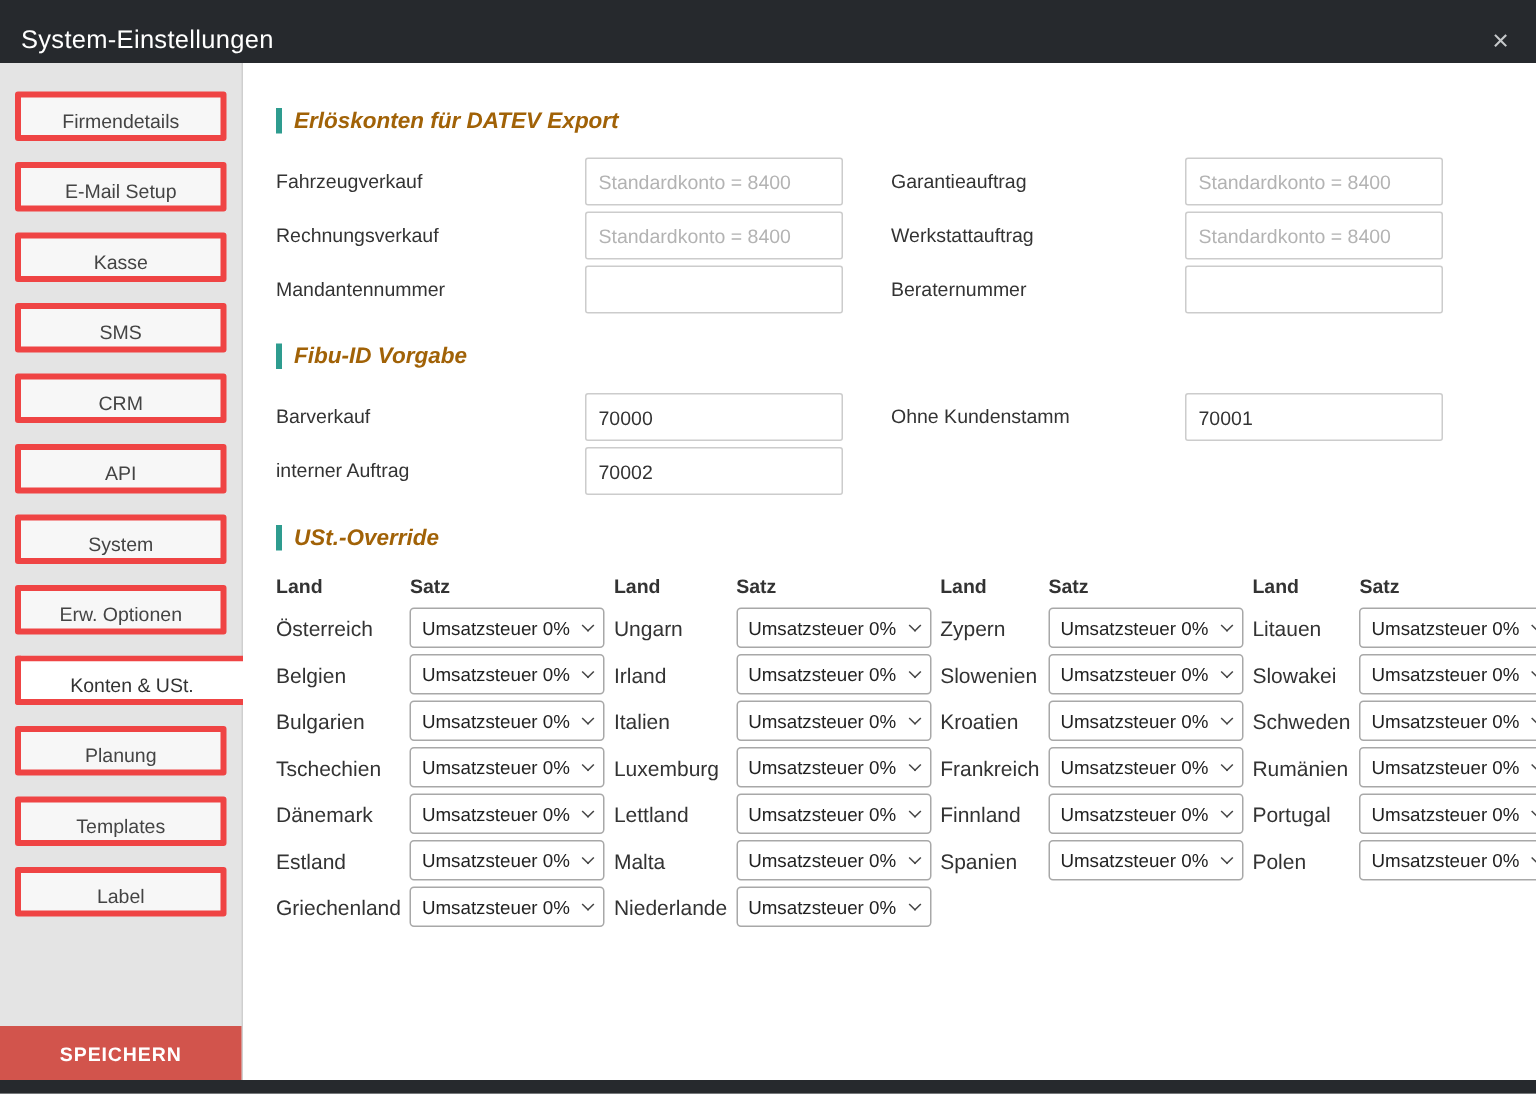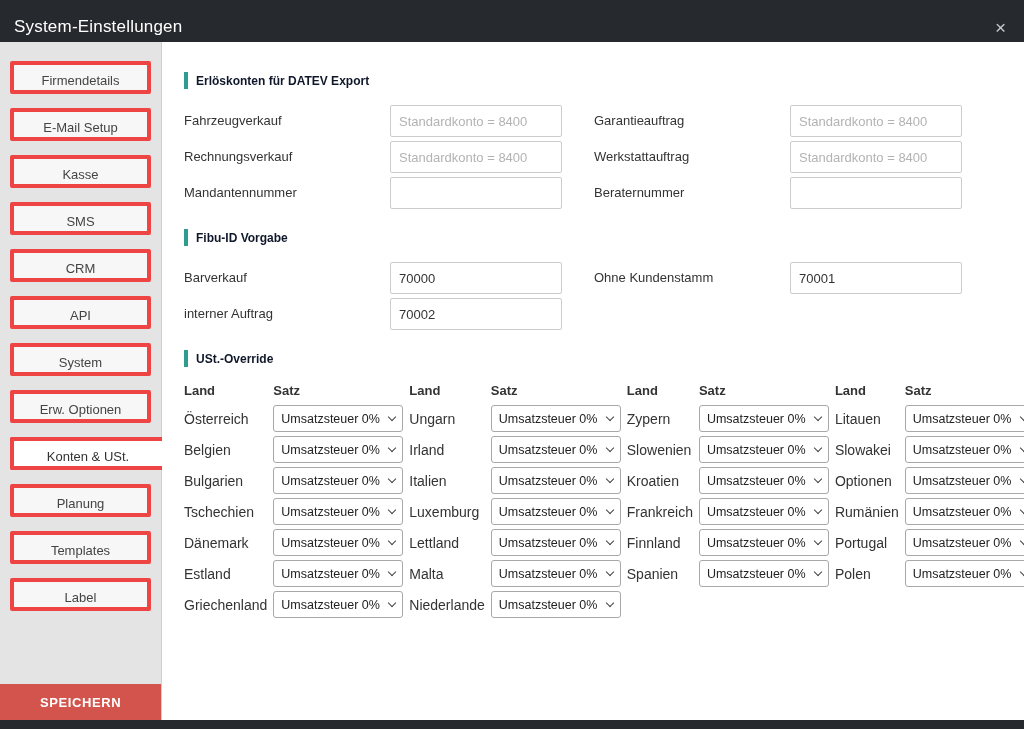--- a/index.html
+++ b/index.html
@@ -55,21 +55,21 @@
     font-size: 13px; font-weight: bold; letter-spacing: 0.6px;
     display: flex; align-items: center; justify-content: center;
     cursor: pointer;
   }
 
   
   .main { flex: 1 1 auto; padding: 30px 14px 0 22px; background: #fff; overflow: hidden; }
   .section { margin-bottom: 22px; }
   .sec-title { display: flex; align-items: center; margin: 0 0 16px 0; }
   .accent { width: 4px; height: 17px; background: var(--accent, #2e9c8f); margin-right: 8px; }
-  .sec-text { font-size: 12px; font-weight: bold; color: #0f172a; }
+  .sec-text { font-size: 15px; font-weight: bold; color: #a16207; font-style: italic; }
 
   
   .form-grid {
     display: grid;
     grid-template-columns: 206px 172px 32px 196px 172px;
     row-gap: 6px; align-items: center;
   }
   .f-label { font-size: 13px; color: #333; }
   .f-cell { height: 30px; }
   .f-input {
@@ -209,21 +209,21 @@
             <div class="u-label">Slowenien</div>
             <div class="u-cell"><span class="sel-wrap"><select class="u-select"><option>Umsatzsteuer 0%</option></select><span class="chev"></span></span></div>
             <div class="u-label">Slowakei</div>
             <div class="u-cell"><span class="sel-wrap"><select class="u-select"><option>Umsatzsteuer 0%</option></select><span class="chev"></span></span></div>
             <div class="u-label">Bulgarien</div>
             <div class="u-cell"><span class="sel-wrap"><select class="u-select"><option>Umsatzsteuer 0%</option></select><span class="chev"></span></span></div>
             <div class="u-label">Italien</div>
             <div class="u-cell"><span class="sel-wrap"><select class="u-select"><option>Umsatzsteuer 0%</option></select><span class="chev"></span></span></div>
             <div class="u-label">Kroatien</div>
             <div class="u-cell"><span class="sel-wrap"><select class="u-select"><option>Umsatzsteuer 0%</option></select><span class="chev"></span></span></div>
-            <div class="u-label">Optionen</div>
+            <div class="u-label">Schweden</div>
             <div class="u-cell"><span class="sel-wrap"><select class="u-select"><option>Umsatzsteuer 0%</option></select><span class="chev"></span></span></div>
             <div class="u-label">Tschechien</div>
             <div class="u-cell"><span class="sel-wrap"><select class="u-select"><option>Umsatzsteuer 0%</option></select><span class="chev"></span></span></div>
             <div class="u-label">Luxemburg</div>
             <div class="u-cell"><span class="sel-wrap"><select class="u-select"><option>Umsatzsteuer 0%</option></select><span class="chev"></span></span></div>
             <div class="u-label">Frankreich</div>
             <div class="u-cell"><span class="sel-wrap"><select class="u-select"><option>Umsatzsteuer 0%</option></select><span class="chev"></span></span></div>
             <div class="u-label">Rumänien</div>
             <div class="u-cell"><span class="sel-wrap"><select class="u-select"><option>Umsatzsteuer 0%</option></select><span class="chev"></span></span></div>
             <div class="u-label">Dänemark</div>

